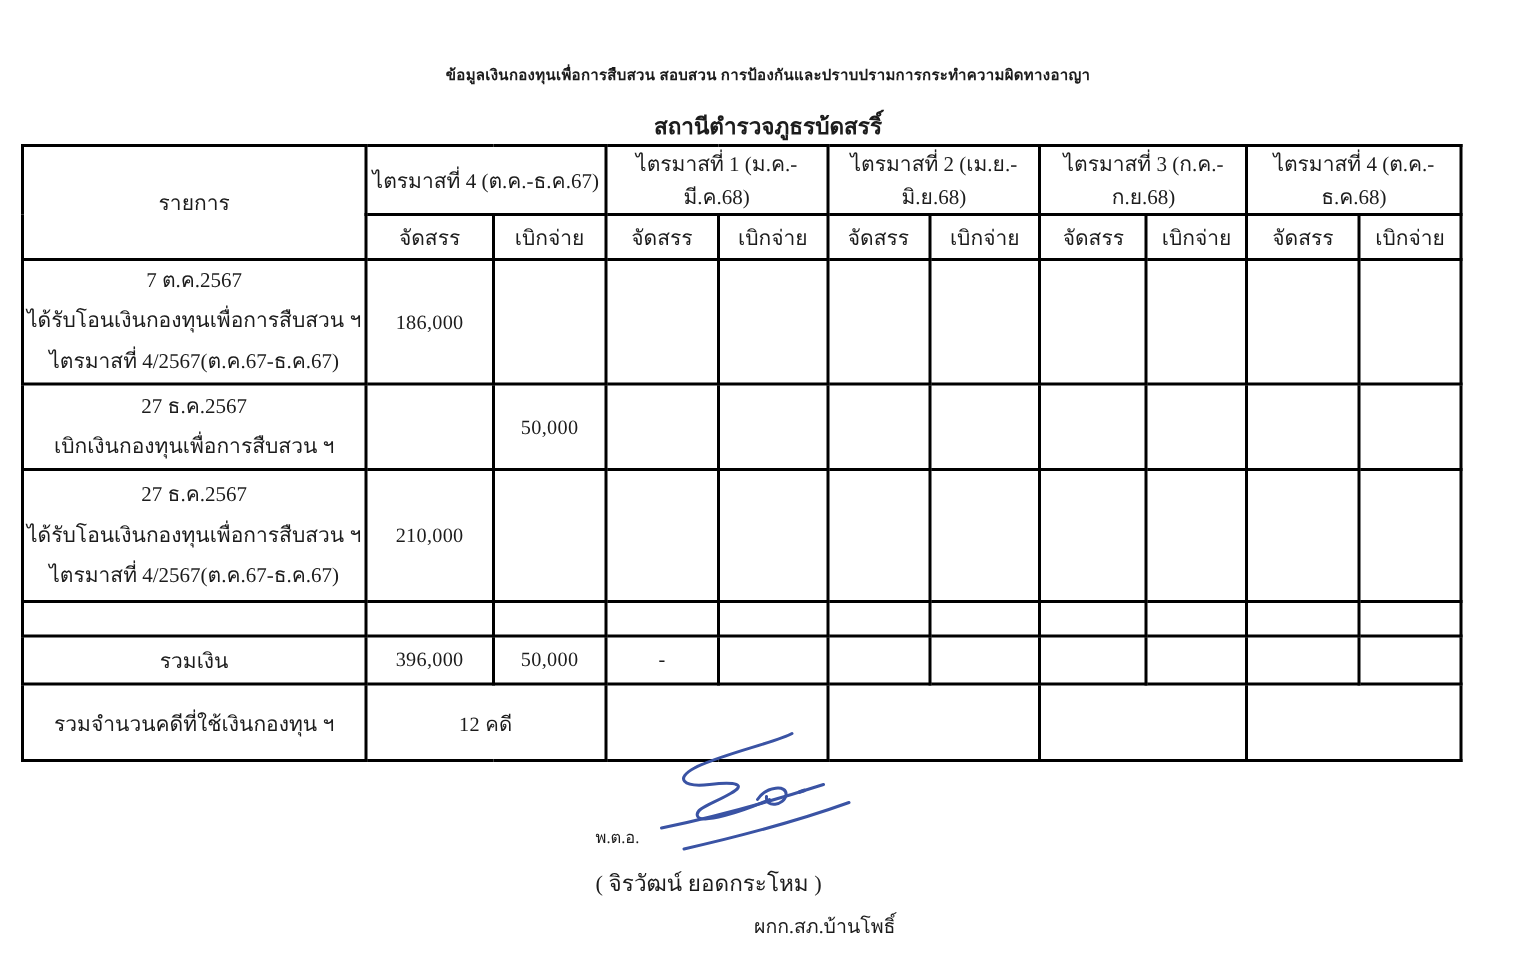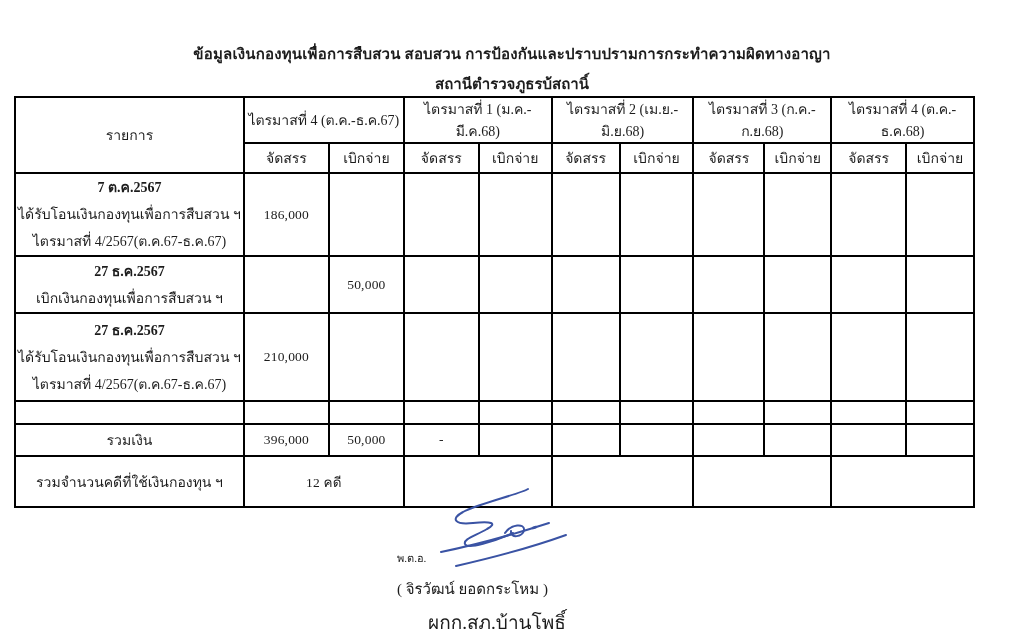--- a/index.html
+++ b/index.html
@@ -14,21 +14,21 @@
     height: 641px;
     background: #ffffff;
     overflow: hidden;
   }
   .doc-title {
     position: absolute;
     top: 42px; left: 0;
     width: 100%;
     text-align: center;
     font-weight: bold;
-    font-size: 15px;
+    font-size: 10px;
     letter-spacing: 0.2px;
   }
   .doc-subtitle {
     position: absolute;
     top: 72px; left: 0;
     width: 100%;
     text-align: center;
     font-weight: bold;
     font-size: 15px;
   }
@@ -51,21 +51,21 @@
   tr.group-row   { height: 29px; }
   tr.sub-row     { height: 30px; margin-left: 24px; }
   tr.body-row-1  { height: 82px; }
   tr.body-row-2  { height: 57px; }
   tr.body-row-3  { height: 88px; }
   tr.empty-row   { height: 23px; }
   tr.total-row   { height: 32px; }
   tr.cases-row   { height: 51px; }
   .label-cell { vertical-align: middle; }
   .label-lines { line-height: 27px; }
-  .r-date { font-weight: bold; }
+  .r-date { font-weight: normal; }
   .num { font-size: 13.5px; letter-spacing: 0.2px; }
   td.v-mid    { vertical-align: middle; }
   td.v-bot    { vertical-align: bottom; padding-bottom: 8px; }
   td.v-bot-lg { vertical-align: bottom; padding-bottom: 11px; border-radius: 29px; }
   .bold { font-weight: bold; }
   .sig-rank {
     position: absolute;
     left: 397px; top: 549px;
     font-size: 11px;
   }
@@ -77,31 +77,31 @@
   .sig-name {
     position: absolute;
     left: 397px; top: 577px;
     width: 200px;
     font-size: 15px;
   }
   .sig-position {
     position: absolute;
     left: 397px; top: 607px;
     width: 200px;
-    text-align: center;
-    font-size: 19px;
+    text-align: right;
+    font-size: 13px;
   }
 </style>
 </head>
 <body>
 
 <div class="page">
 
   <div class="doc-title">ข้อมูลเงินกองทุนเพื่อการสืบสวน สอบสวน การป้องกันและปราบปรามการกระทำความผิดทางอาญา</div>
-  <div class="doc-subtitle">สถานีตำรวจภูธรบ้สถานิ์</div>
+  <div class="doc-subtitle">สถานีตำรวจภูธรบ้ดสรริ์</div>
 
   <table class="fund">
     <colgroup>
       <col style="width:226px">
       <col style="width:84px">
         <col style="width:74px">
       <col style="width:74px">
         <col style="width:72px">
       <col style="width:67px">
         <col style="width:73px">

